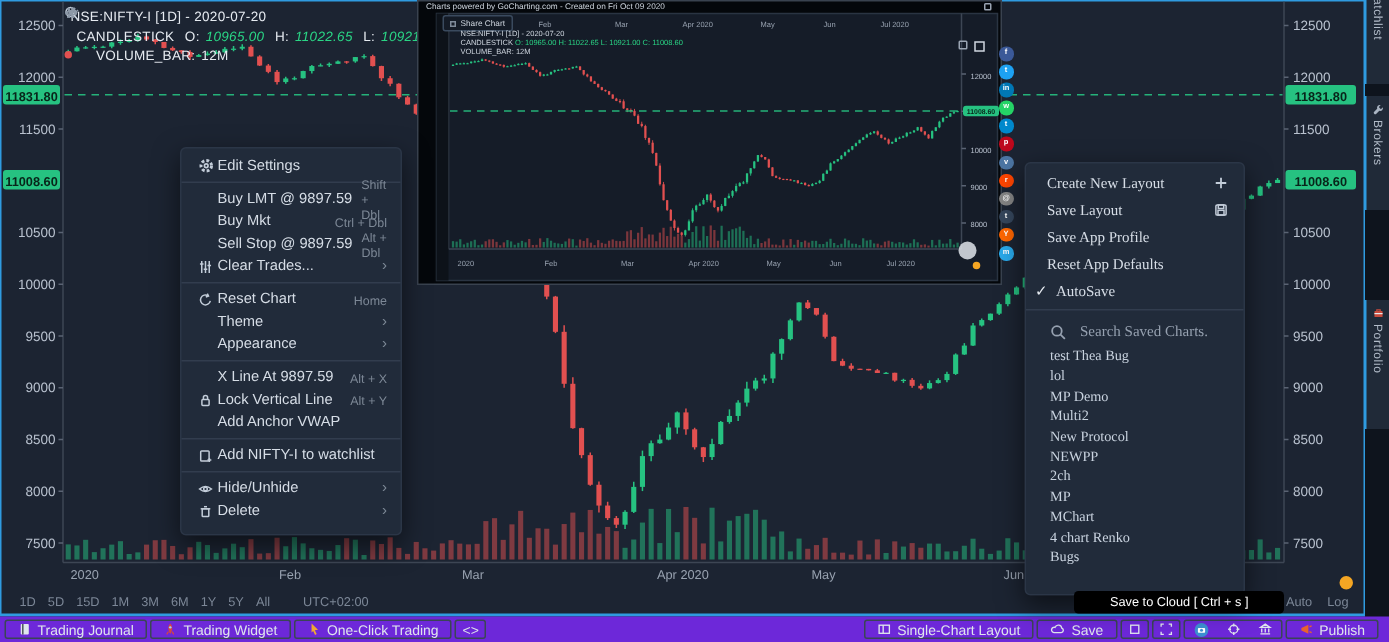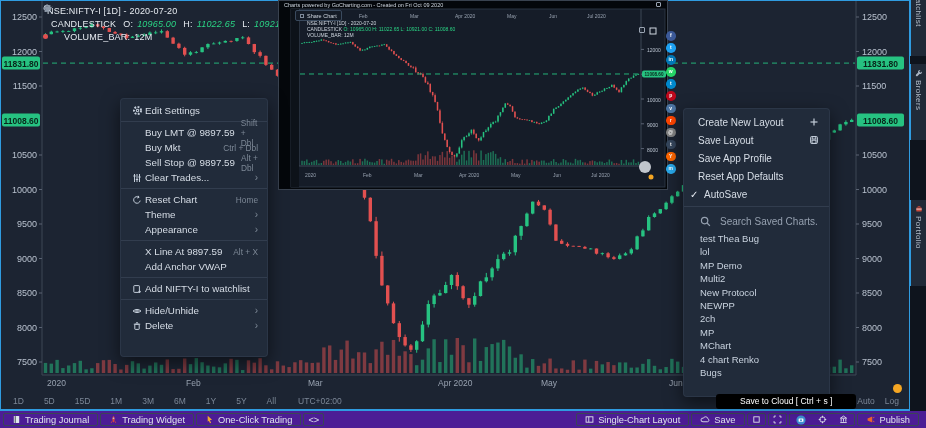--- a/index.html
+++ b/index.html
@@ -16,21 +16,21 @@
   .sym-info { position:absolute; left:42px; top:3px; z-index:5; }
   .sym-row { display:flex; align-items:center; gap:4px; height:13px; font-size:9px; color:#e6ebf1; letter-spacing:.2px; }
   .sym-row .val { color:#2ad585;font-style:italic; }
   .sym-row .lbl { color:#e6ebf1; margin-left:3px; }
   .dot-red { width:5px; height:5px; border-radius:50%; background:#e25050; }
   .ic { display:inline-flex; align-items:center; justify-content:center; }
   .ic svg { display:block; }
 
   
   .range-row { position:absolute; left:12px; bottom:3px; display:flex; align-items:center; z-index:6; }
-  .ranges { display:flex; gap:20px; }
+  .ranges { display:flex; gap:8px; }
   .rng { font-size:8.5px; color:#7c8797; cursor:pointer; }
   .tz { font-size:8.5px; color:#7c8797; margin-left:22px; }
   .corner-tools { position:absolute; right:10px; bottom:3px; display:flex; align-items:center; gap:10px; z-index:6; }
   .corner-tools .txt { font-size:8.5px; color:#7c8797; }
   .star { color:#f0a832; font-size:10px; line-height:10px; }
   .notif-dot { position:absolute; left:892px; top:383px; width:9px; height:9px; border-radius:50%; background:#f5a623; z-index:6; }
 
   
   .side-strip { position:absolute; left:910px; top:0; width:16px; height:411px; background:#0e141d; z-index:5; }
   .side-tab { position:absolute; left:0; width:16px; background:#202a38; border-left:1px solid #2f9be0;
@@ -58,35 +58,35 @@
   .menu { position:absolute; background:#212b3a; border:1px solid #36415380; border-radius:4px;
     box-shadow:0 6px 18px rgba(0,0,0,.55); z-index:30; }
   .context-menu { left:120px; top:98px; width:148px; height:259px; padding:4px 0; }
   .mi { display:flex; align-items:center; height:15px; padding:0 9px 0 8px; font-size:9.8px; color:#d6dde6; cursor:pointer; }
   .mi-icon { width:16px; flex:0 0 16px; display:flex; align-items:center; }
   .mi-label { flex:1; white-space:nowrap; }
   .mi-short { font-size:8.3px; color:#7d8896; margin-left:6px; }
   .mi-chev { font-size:10px; color:#7d8896; margin-left:6px; }
   .sep { border-top:1px solid #323d4e; margin:3px 0; }
 
-  .layout-menu { left:683px; top:108px; width:147px; height:289px; padding:4px 0; }
+  .layout-menu { left:683px; top:108px; width:147px; height:289px; padding:4px 0;font-family:Liberation Serif, serif; }
   .lm { display:flex; align-items:center; height:18px; padding:0 10px 0 14px; font-size:10px; color:#d6dde6; cursor:pointer; }
   .lm .mi-label { flex:1; }
   .lm .mi-icon-r { width:12px; display:flex; justify-content:flex-end; }
   .lm .check { color:#e6ebf1; font-size:10px; width:14px; margin-left:-8px; }
   .search-row { display:flex; align-items:center; gap:9px; height:22px; padding:0 10px 0 16px; font-size:10px; color:#96a1b0; }
   .saved-item { height:13.4px; line-height:13.4px; padding:0 10px 0 16px; font-size:9.5px; color:#c9d3df; cursor:pointer;
     white-space:nowrap; }
 
   
   .tooltip { position:absolute; left:716px; top:394px; height:15px; background:#000; border-radius:3px;
     color:#fff; font-size:8.5px; line-height:15px; padding:0 24px; z-index:60; white-space:nowrap; }
 
   
-  .bottom-bar { position:absolute; left:0; top:411px; width:926px; height:17px; background:#4c1d95; z-index:10; }
+  .bottom-bar { position:absolute; left:0; top:411px; width:926px; height:17px; background:#6d28d9; z-index:10; }
   .bb-left { position:absolute; left:2px; top:0; display:flex; height:17px; align-items:center; }
   .bb-right { position:absolute; right:6px; top:0; display:flex; height:17px; align-items:center; }
   .bb-btn { display:flex; align-items:center; gap:4px; height:13px; margin:0 1px; padding:0 8px;
     border:1px solid #3a4556; border-radius:2px; font-size:9.3px; color:#dfe5ec; cursor:pointer; white-space:nowrap; }
   .bb-btn.icon-only { padding:0 4px; }
   .bb-group { display:flex; align-items:center; border:1px solid #3a4556; border-radius:2px; height:13px; margin:0 1px; }
   .bb-group .bb-btn { border:none; height:11px; padding:0 5px; }
 </style>
 </head>
 <body>
@@ -1241,20 +1241,30 @@
         <span class="mi-label">Appearance</span>
       <span class="mi-chev">›</span>
     </div>
     <div class="sep"></div>
     <div class="mi">
       <span class="mi-icon"></span>
         <span class="mi-label">X Line At 9897.59</span>
       <span class="mi-short">Alt + X</span>
     </div>
     <div class="mi">
+      <span class="mi-icon ic">
+        <svg viewBox="0 0 10 10" width="10" height="10" stroke="#c3cdd9" stroke-width="1" fill="none">
+          <rect x="2.6" y="4.4" width="4.8" height="3.9" rx="0.6"></rect>
+            <path d="M3.6,4.4 V3.1 a1.4,1.4 0 0 1 2.8,0 V4.4"></path>
+          </svg>
+      </span>
+      <span class="mi-label">Lock Vertical Line</span>
+      <span class="mi-short">Alt + Y</span>
+    </div>
+    <div class="mi">
       <span class="mi-icon"></span>
         <span class="mi-label">Add Anchor VWAP</span>
     </div>
     <div class="sep"></div>
     <div class="mi">
       <span class="mi-icon ic">
         <svg viewBox="0 0 10 10" width="10" height="10" stroke="#c3cdd9" stroke-width="1" fill="none">
           <rect x="1.8" y="1.6" width="5.6" height="6.8" rx="0.6"></rect>
           <line x1="7.6" y1="6.4" x2="7.6" y2="9"></line>
             <line x1="6.3" y1="7.7" x2="8.9" y2="7.7"></line>

